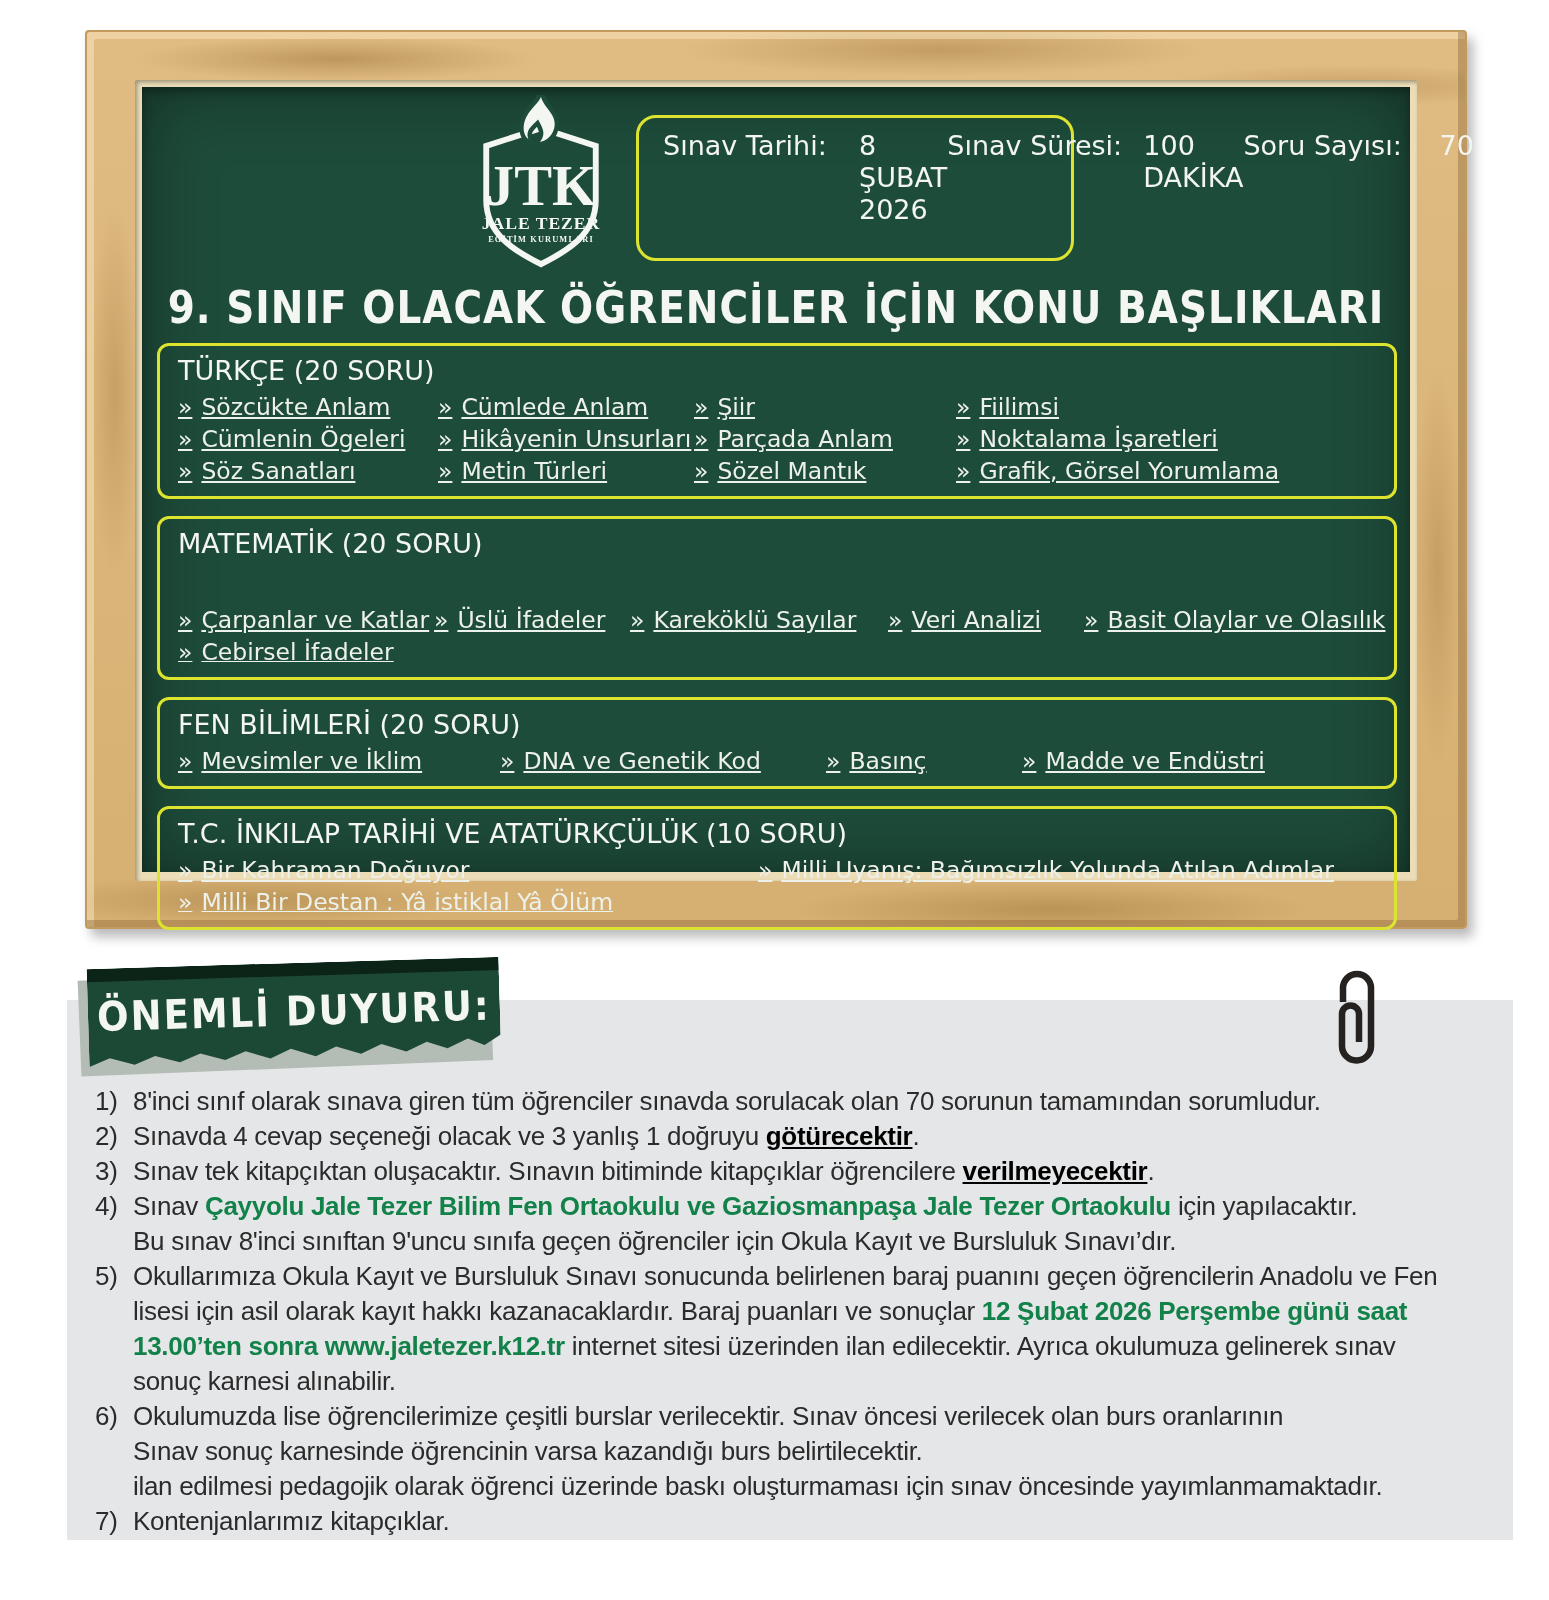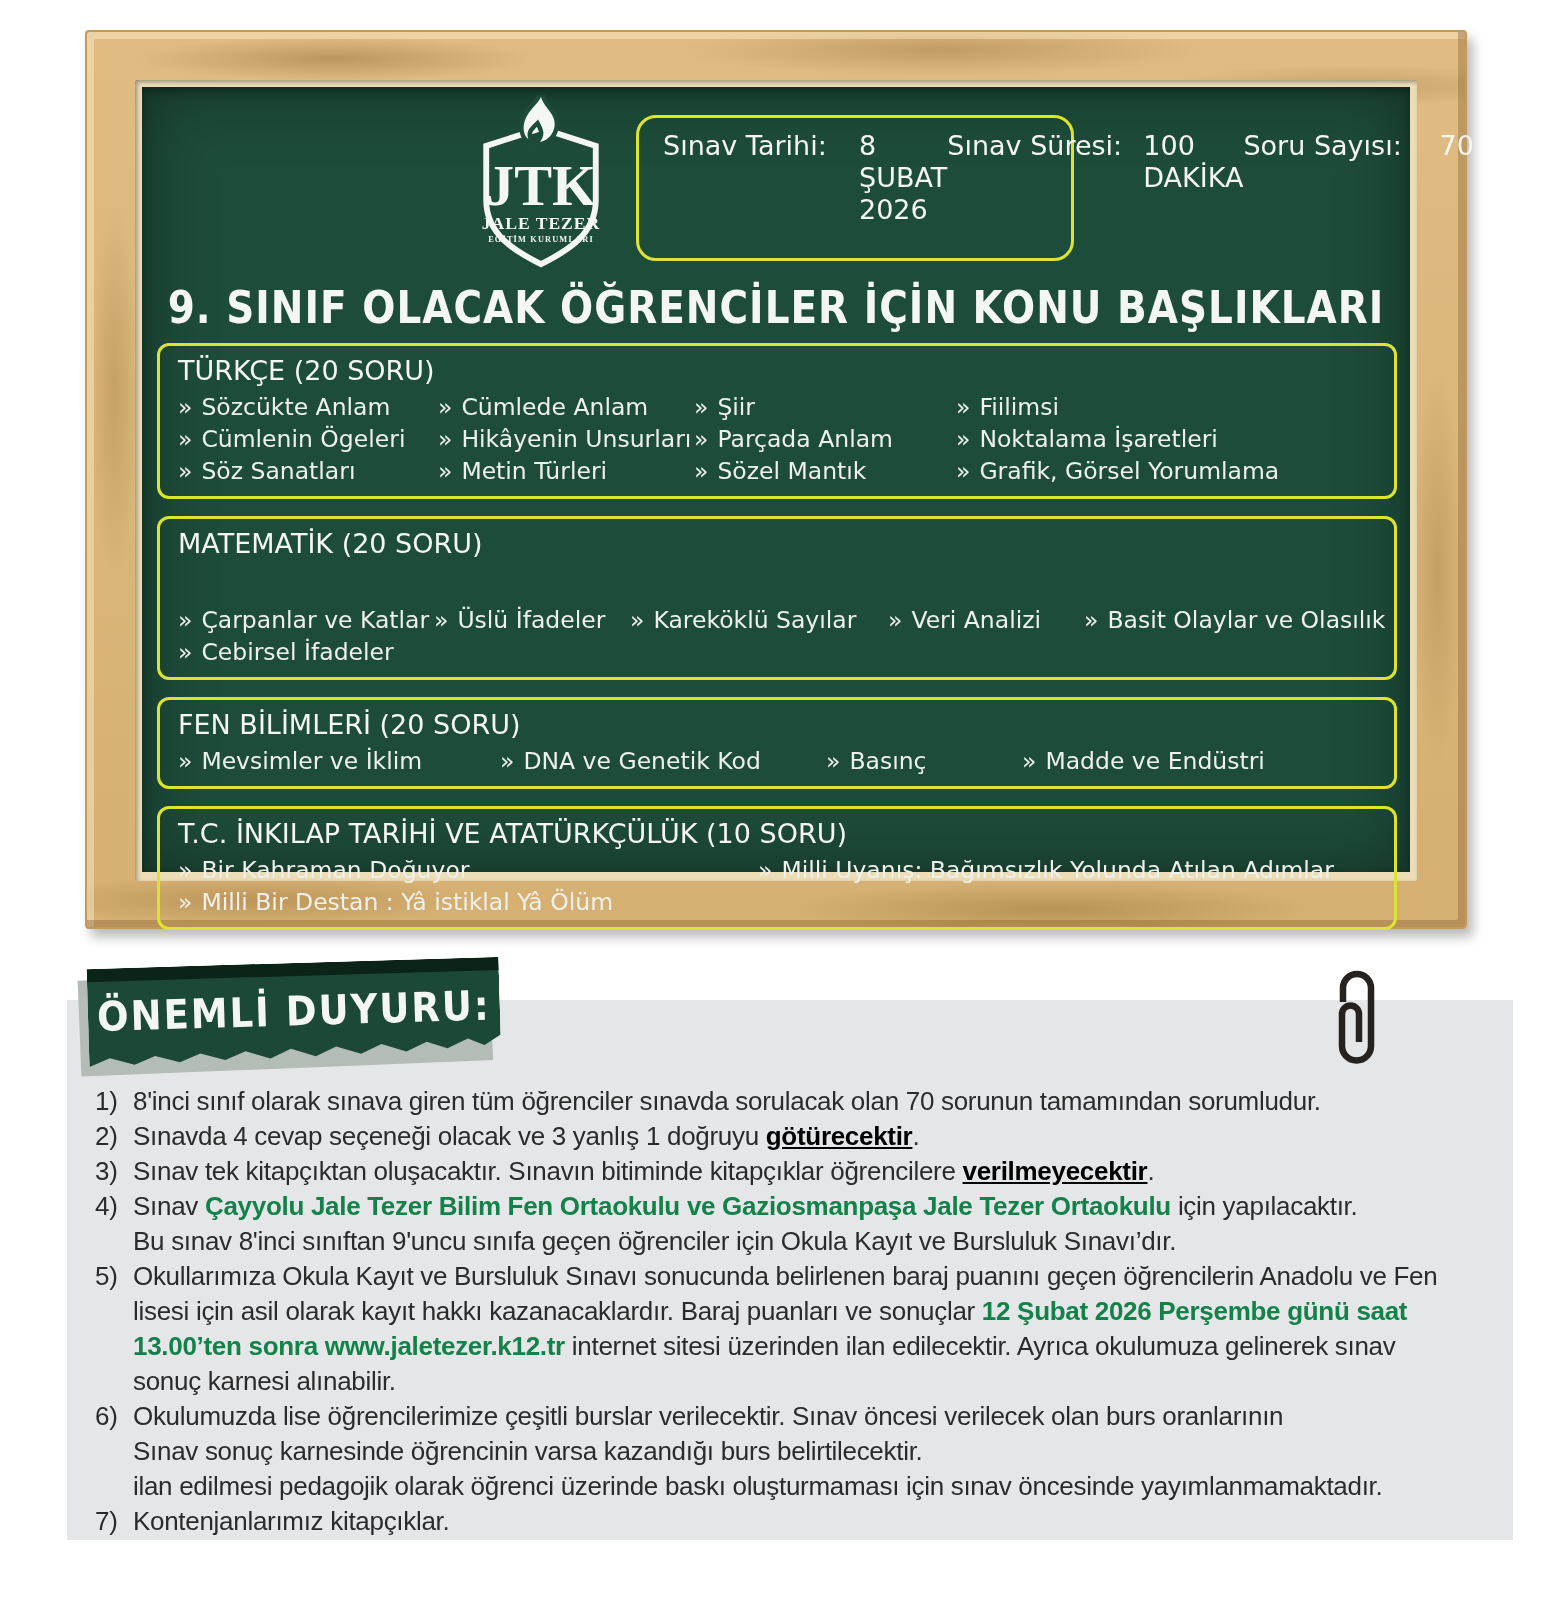--- a/index.html
+++ b/index.html
@@ -39,21 +39,21 @@
 
   
   .board-title{margin-top:10px;text-align:center;font-size:39px;font-weight:bold;
     letter-spacing:1px;transform:scaleY(1.12);color:#f4f7f1;white-space:nowrap;}
 
   
   .sections{position:absolute;left:15px;right:13px;top:256px;}
   .section{border:3px solid #dce430;border-radius:12px;padding:8px 18px 10px 18px;
     margin-bottom:17px;box-sizing:border-box;}
   .sec-heading{font-size:27px;line-height:34px;margin-bottom:4px;color:#f4f7f1;}
-  .row{margin-top:2px;}
+  .row{margin-top:2px;text-decoration:underline;}
   .r0-0,.r0-1,.r0-2{display:grid;grid-template-columns:260px 256px 262px 1fr;}
   .r1-0{display:grid;grid-template-columns:256px 196px 258px 196px 1fr;margin-top:44px;}
   .r2-0{display:grid;grid-template-columns:322px 326px 196px 1fr;}
   .r3-0{display:grid;grid-template-columns:580px 1fr;}
   .topic{font-size:23.5px;line-height:30px;white-space:nowrap;color:#edf1ea;}
   .chev{margin-right:9px;}
 
   
   .banner-wrap{position:absolute;left:88px;top:963px;width:412px;height:102px;z-index:3;}
   .banner-shadow{position:absolute;left:0;top:0;width:100%;height:94%;background:#b3bcb5;

